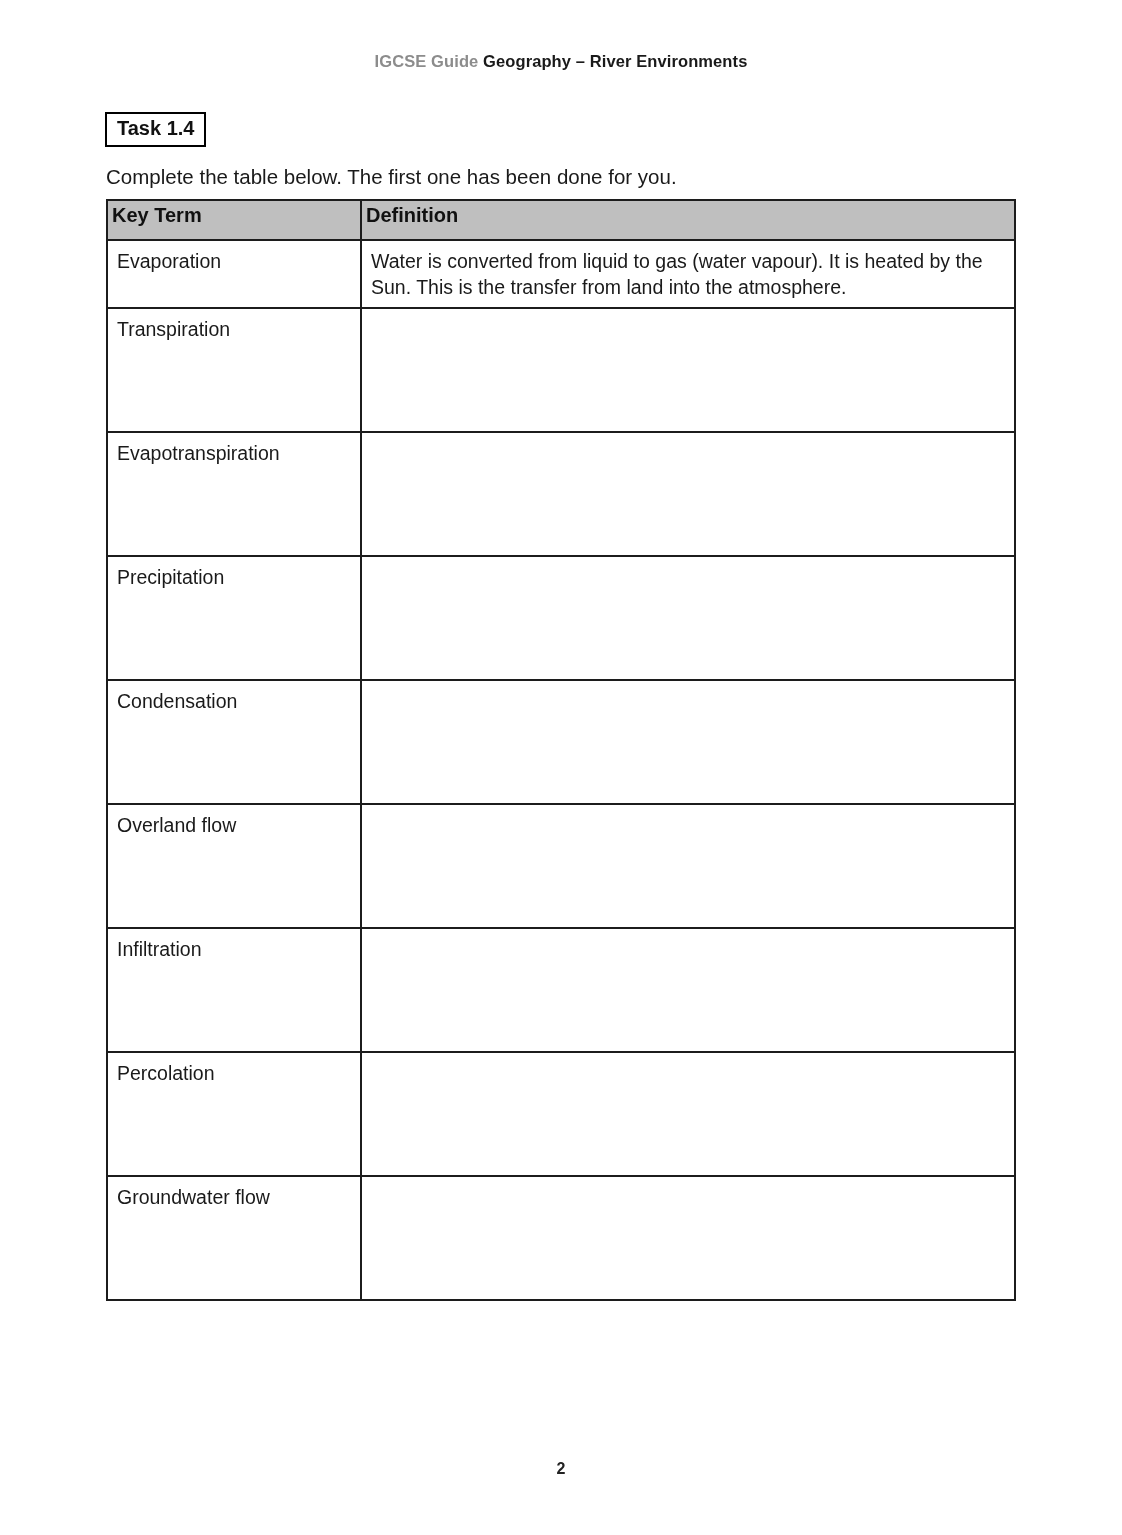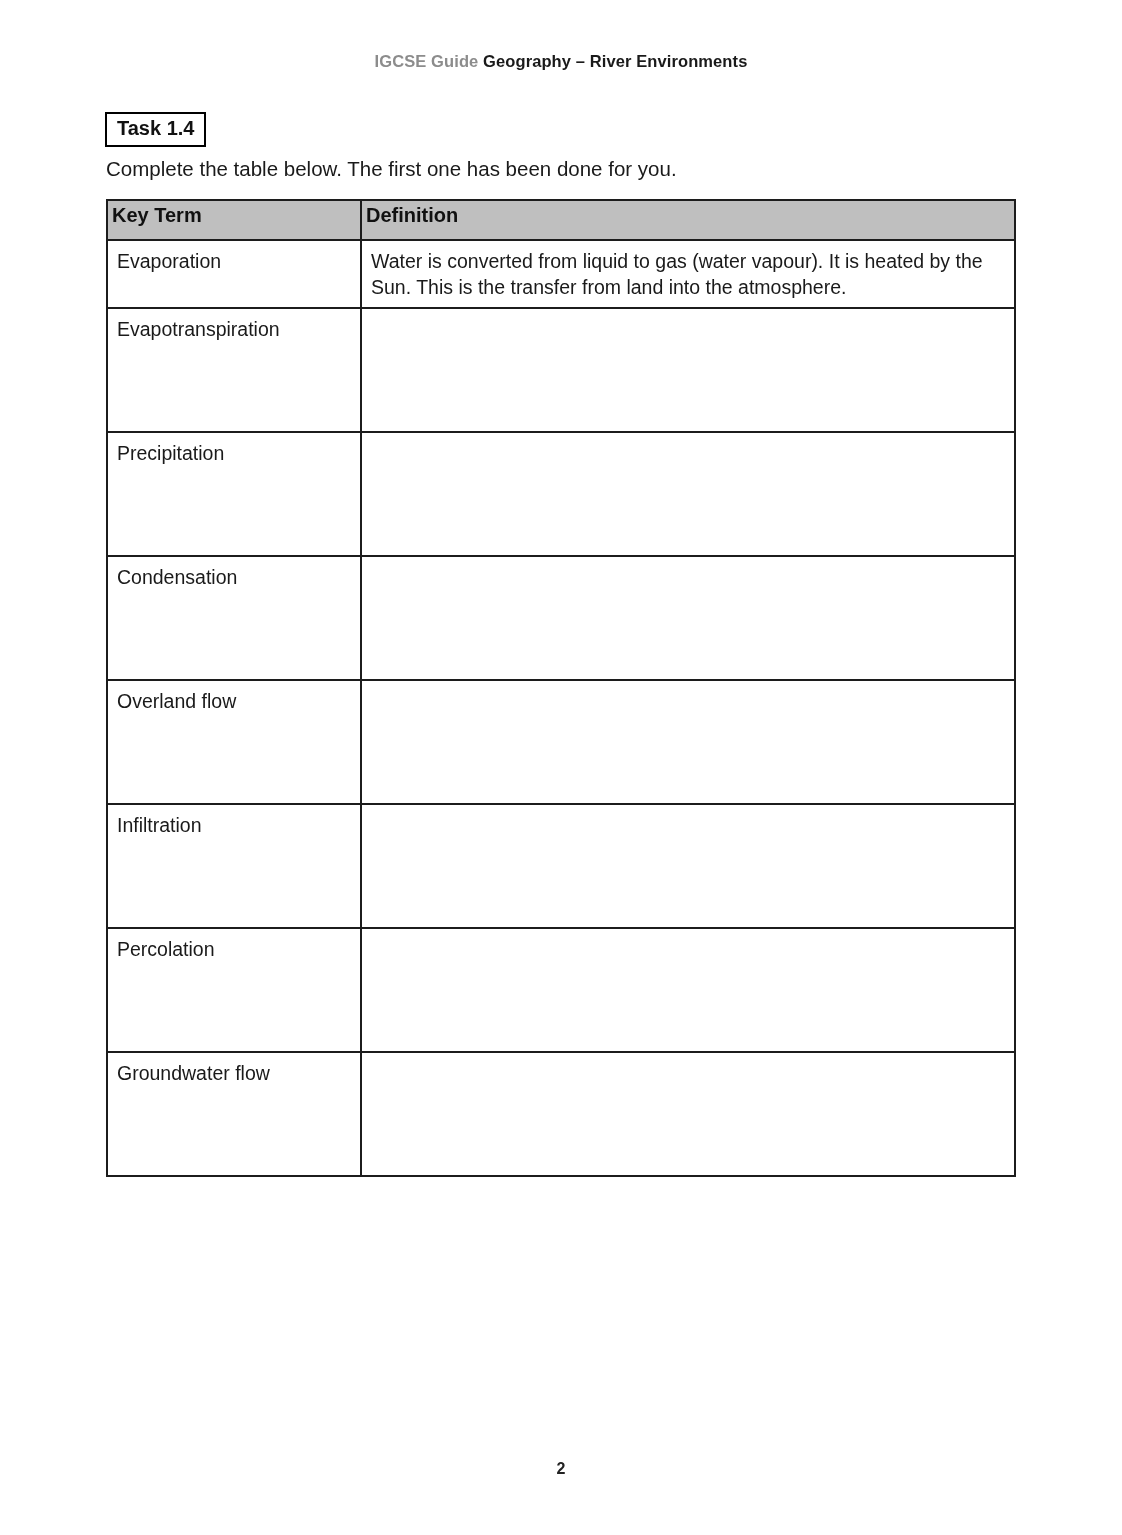--- a/index.html
+++ b/index.html
@@ -56,21 +56,21 @@
     font-weight: bold;
     line-height: 1.15;
     color: #111111;
     background: #ffffff;
     display: inline-block;
   }
 
   
   .instruction {
     position: absolute;
-    top: 156px;
+    top: 164px;
     left: 106px;
     font-size: 20.5px;
     color: #1a1a1a;
     line-height: 1.3;
     white-space: nowrap;
   }
 
   
   .kt-table {
     position: absolute;
@@ -151,20 +151,26 @@
       </tr>
     </thead>
     <tbody>
         <tr class="row-filled">
           <td>Evaporation</td>
           <td>
             <span class="def-text">Water is converted from liquid to gas (water vapour). It is heated by the Sun. This is the transfer from land into the atmosphere.</span>
           </td>
         </tr>
         <tr class="row-empty">
+          <td>Transpiration</td>
+          <td>
+            <span class="def-text"></span>
+          </td>
+        </tr>
+        <tr class="row-empty">
           <td>Evapotranspiration</td>
           <td>
             <span class="def-text"></span>
           </td>
         </tr>
         <tr class="row-empty">
           <td>Precipitation</td>
           <td>
             <span class="def-text"></span>
           </td>

